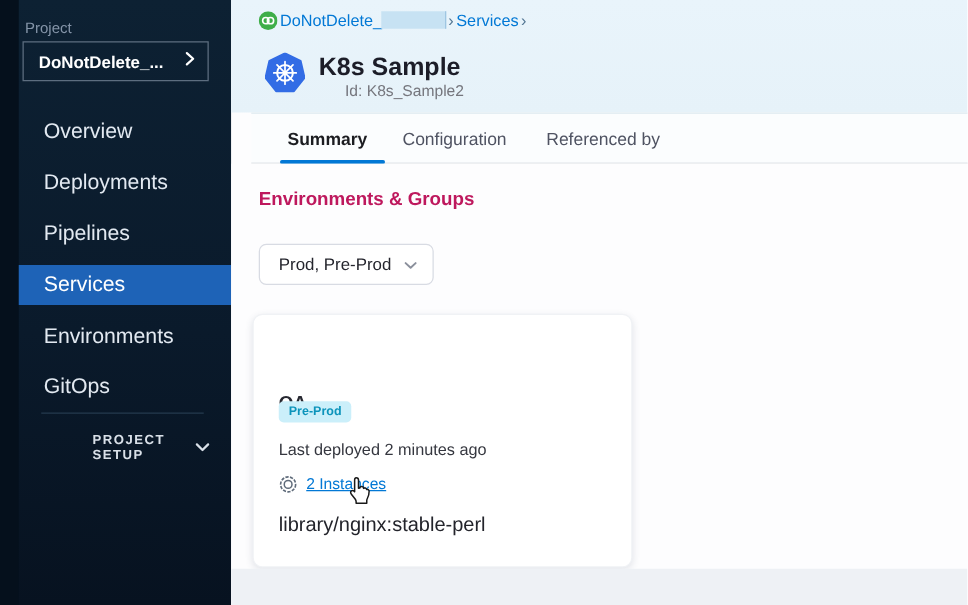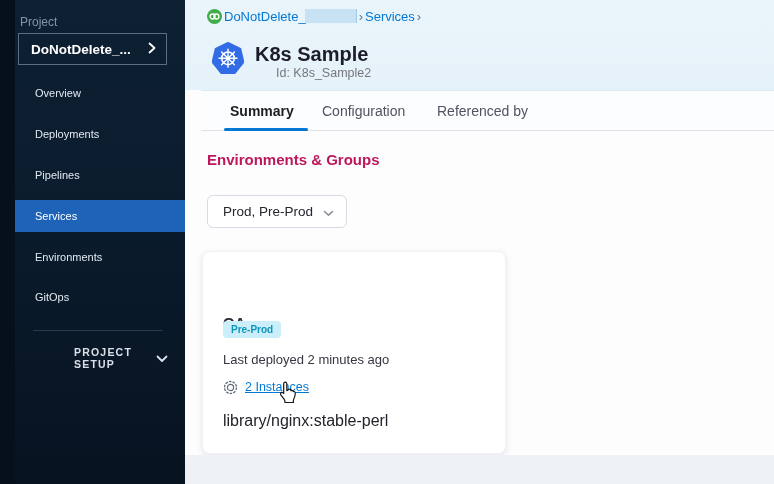--- a/index.html
+++ b/index.html
@@ -12,21 +12,21 @@
     background:linear-gradient(180deg,#0d2133 0%,#0a1a2b 55%,#071220 100%); }
   .sidebar::before { content:""; position:absolute; left:0; top:0; width:15px; height:100%;
     background:#05101c; }
   .project-label { position:absolute; left:20px; top:15px; font-size:12px; color:#8494a8; }
   .project-selector { position:absolute; left:18px; top:33px; width:149px; height:32px;
     border:1px solid #5d6e80; border-radius:0; display:flex; align-items:center;
     padding:0 10px 0 12px; cursor:pointer; }
   .project-selector .psel-label { flex:1; font-size:13.5px; font-weight:700; color:#fff;
     white-space:nowrap; overflow:hidden; }
   .nav-item { position:absolute; left:15px; right:0; height:32px; line-height:32px;
-    padding-left:20px; font-size:11px; font-weight:500; color:#e2e9f1; cursor:pointer; }
+    padding-left:20px; font-size:17px; font-weight:500; color:#e2e9f1; cursor:pointer;margin-top:12px; }
   .nav-item.active { background:var(--sidebar_active,#1e63b7); color:#fff; }
   .nav-divider { position:absolute; left:33px; top:330px; width:130px; height:1px;
     background:#243a4e; }
   .section-row { position:absolute; left:33px; top:345px; width:135px; height:26px;
     display:flex; align-items:center; cursor:pointer; }
   .section-label { font-size:10.5px; font-weight:700; letter-spacing:1.2px; color:#d9e0e8;margin-left:41px; }
   .section-row svg { margin-left:14px; }
 
   
   .main { position:absolute; left:185px; top:0; right:0; bottom:0; background:#fdfdfe; }

